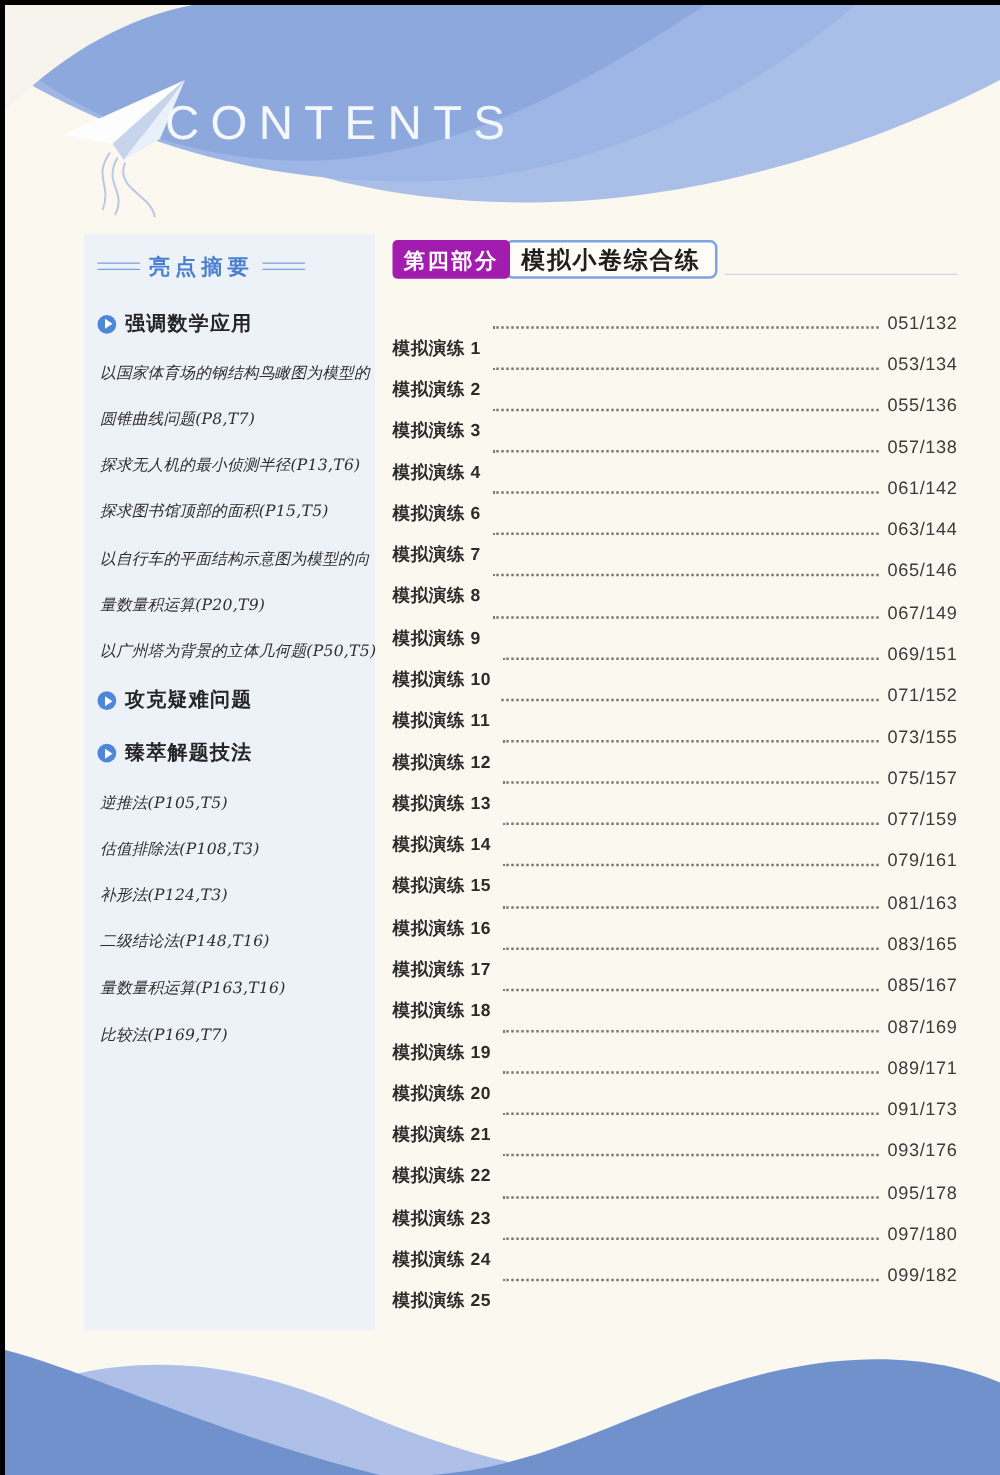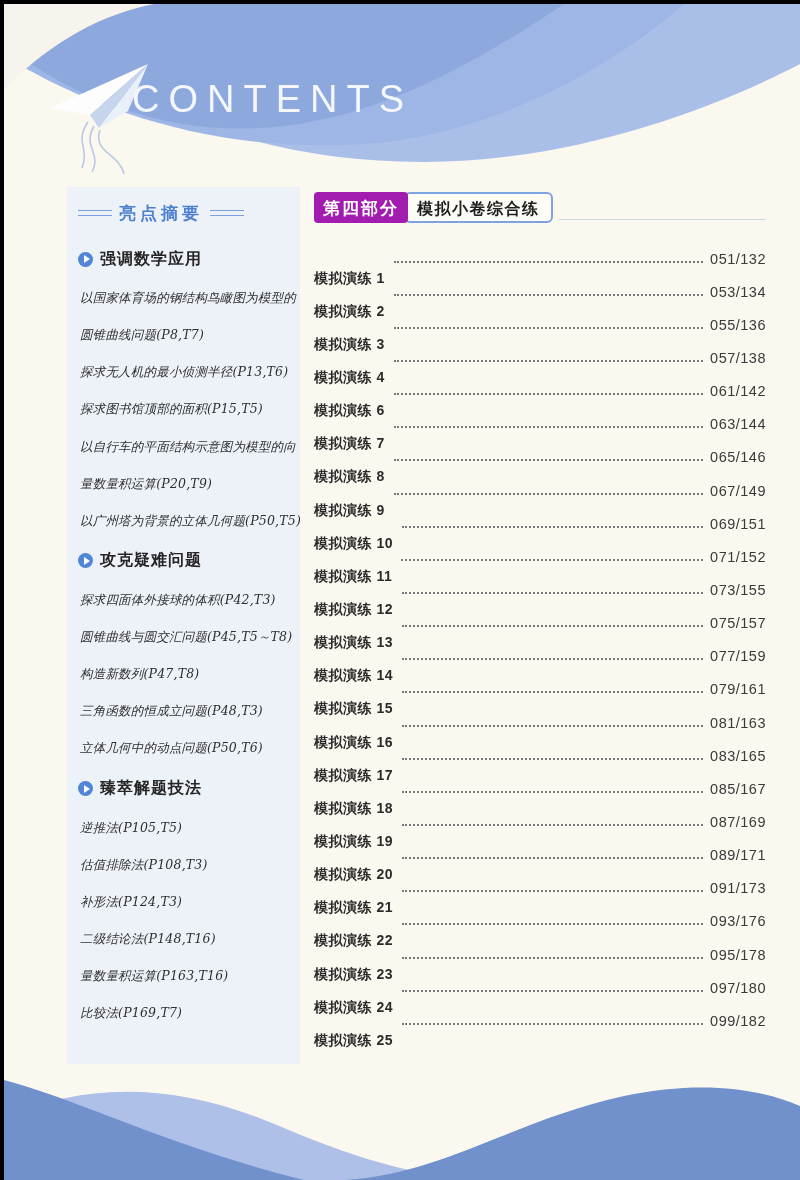--- a/index.html
+++ b/index.html
@@ -56,21 +56,21 @@
   
   .main{position:absolute;left:310px;top:188px;width:452px;}
   .part-header{display:flex;align-items:stretch;height:31px;}
   .part-badge{
     background:#a21caf;color:#ffffff;font-weight:bold;font-size:17px;
     letter-spacing:2px;border-radius:4px;padding:4px 9px 0 9px;z-index:2;
     box-sizing:border-box;line-height:25px;
   }
   .part-title-box{
     background:#fdfcf6;border:2px solid #7fa3e2;border-radius:6px;
-    margin-left:-4px;padding:2px 11px 0 11px;font-weight:bold;font-size:16px;
+    margin-left:-4px;padding:2px 11px 0 11px;font-weight:bold;font-size:19px;
     color:#1e1e1e;letter-spacing:1.5px;z-index:1;box-sizing:border-box;line-height:25px;
   }
   .part-rule{flex:1;border-bottom:1px solid #ccd6e8;margin:0 0 3px 6px;align-self:flex-end;}
   .toc-list{margin-top:19px;}
   .toc-row{display:flex;align-items:center;height:33.15px;}
   .toc-label{
     font-size:14px;font-weight:600;color:#2b2b2b;white-space:nowrap;letter-spacing:0.5px;margin-top:40px;
   }
   .toc-dots{
     flex:1;height:0;border-bottom:2px dotted #787878;margin:6px 7px 0 9px;
@@ -123,28 +123,20 @@
         <div class="hl-item">探求图书馆顶部的面积(P15,T5)</div>
         <div class="hl-item">以自行车的平面结构示意图为模型的向</div>
         <div class="hl-item">量数量积运算(P20,T9)</div>
         <div class="hl-item">以广州塔为背景的立体几何题(P50,T5)</div>
       </div>
 
     <div class="hl-heading mt">
       <span class="hl-bullet"></span>
       <span class="hl-heading-text">攻克疑难问题</span>
     </div>
-    <div>
-
-    <div class="hl-item">探求四面体外接球的体积(P42,T3)</div>
-        <div class="hl-item">圆锥曲线与圆交汇问题(P45,T5～T8)</div>
-        <div class="hl-item">构造新数列(P47,T8)</div>
-        <div class="hl-item">三角函数的恒成立问题(P48,T3)</div>
-        <div class="hl-item">立体几何中的动点问题(P50,T6)</div>
-      </div>
 
     <div class="hl-heading mt">
       <span class="hl-bullet"></span>
       <span class="hl-heading-text">臻萃解题技法</span>
     </div>
     <div>
 
     <div class="hl-item">逆推法(P105,T5)</div>
         <div class="hl-item">估值排除法(P108,T3)</div>
         <div class="hl-item">补形法(P124,T3)</div>

